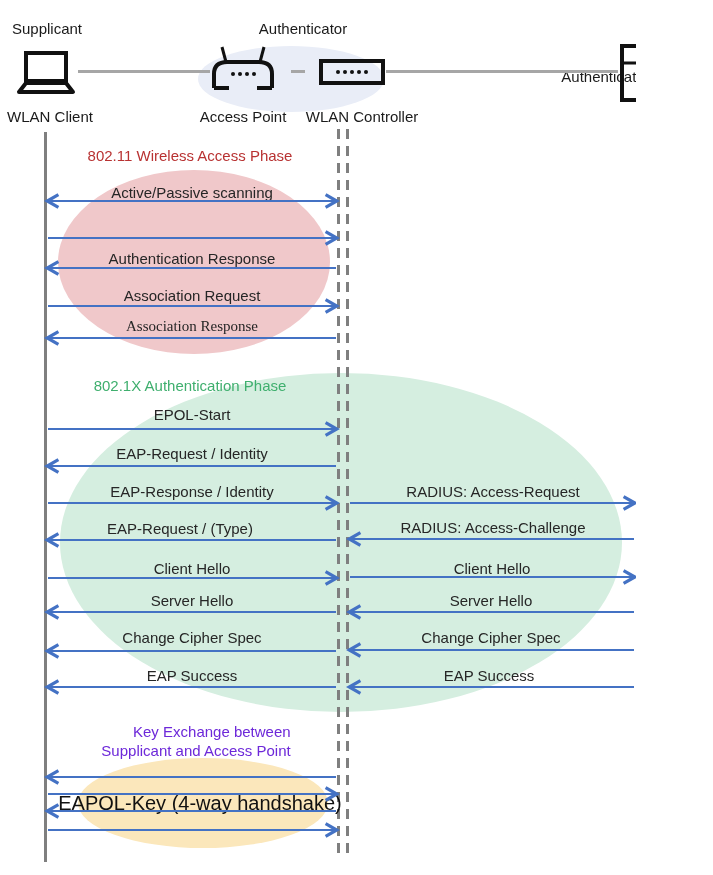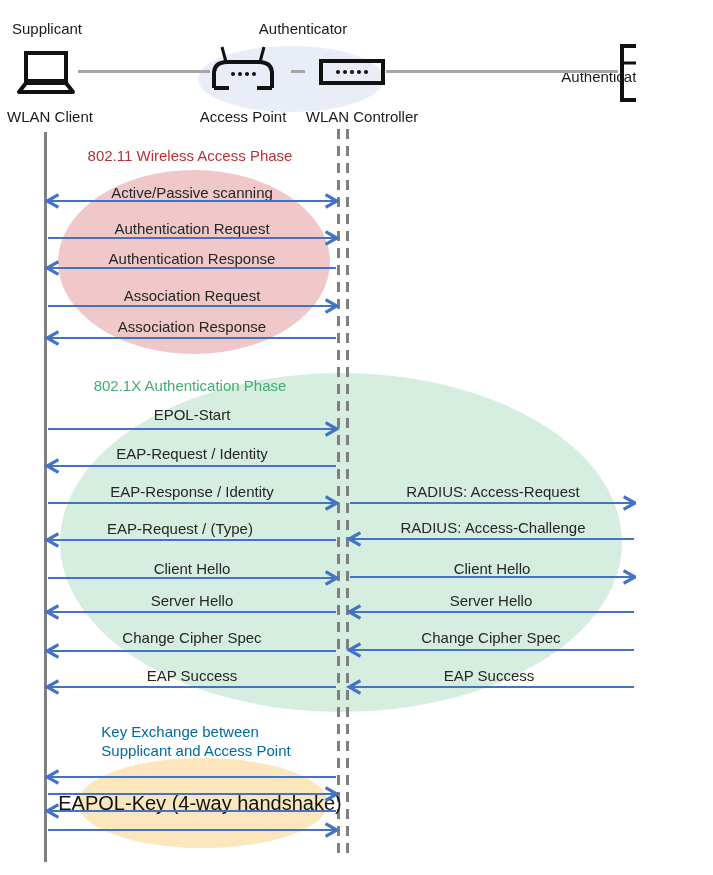--- a/index.html
+++ b/index.html
@@ -19,21 +19,21 @@
   }
   .connector{position:absolute;height:3px;background:#a6a6a6;top:70px;}
 
   .label{position:absolute;transform:translateX(-50%);white-space:nowrap;
     font-size:15px;color:#262626;line-height:17px;}
   .role{color:#1a1a1a;}
   .node-label{color:#1a1a1a;}
   .phase-title{font-size:15px;text-align:center;}
   .pt1{color:#b83232;}
   .pt2{color:#3faf6e;}
-  .pt3{color:#0369a1;text-align:left;line-height:19px;}
+  .pt3{color:#6d28d9;text-align:right;line-height:19px;}
   .eapol{font-size:20px;color:#111;}
 
   svg.arrows{position:absolute;left:0;top:0;z-index:3;}
   .icon{position:absolute;z-index:2;}
 </style>
 </head>
 <body>
 
 <div id="stage">
 
@@ -88,24 +88,23 @@
   <div class="lifeline" style="left:636px;top:130px;height:724px;"></div>
 
   <div class="label phase-title pt1" style="left:190px;top:147px;">802.11 Wireless Access Phase</div>
   <div class="label phase-title pt2" style="left:190px;top:377px;">802.1X Authentication Phase</div>
   <div class="label phase-title pt3" style="left:196px;top:722px;">
     <span>Key Exchange between</span><br>
     <span>Supplicant and Access Point</span>
   </div>
 
   <div class="label" style="left:192px;top:184px;">Active/Passive scanning</div>
-  <div class="label" style="left:192px;top:220px;">Authentication Request</div>
   <div class="label" style="left:192px;top:250px;">Authentication Response</div>
   <div class="label" style="left:192px;top:287px;">Association Request</div>
-  <div class="label" style="left:192px;top:318px;">Association Response</div>
+  <div class="label" style="left:192px;top:318px;font-family:Liberation Serif, serif;">Association Response</div>
 
   <div class="label" style="left:192px;top:406px;">EPOL-Start</div>
   <div class="label" style="left:192px;top:445px;">EAP-Request / Identity</div>
   <div class="label" style="left:192px;top:483px;">EAP-Response / Identity</div>
   <div class="label" style="left:180px;top:520px;">EAP-Request / (Type)</div>
   <div class="label" style="left:192px;top:560px;">Client Hello</div>
   <div class="label" style="left:192px;top:592px;">Server Hello</div>
   <div class="label" style="left:192px;top:629px;">Change Cipher Spec</div>
   <div class="label" style="left:192px;top:667px;">EAP Success</div>
 

